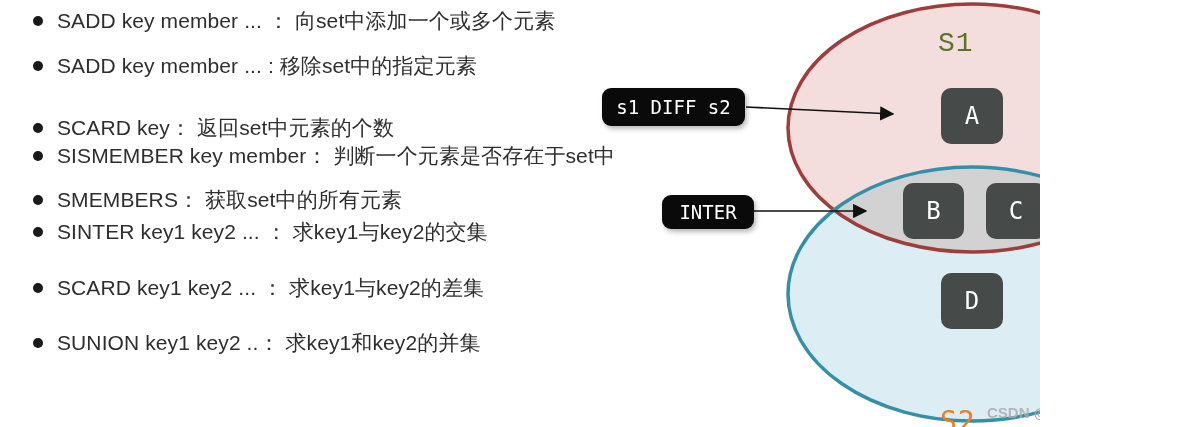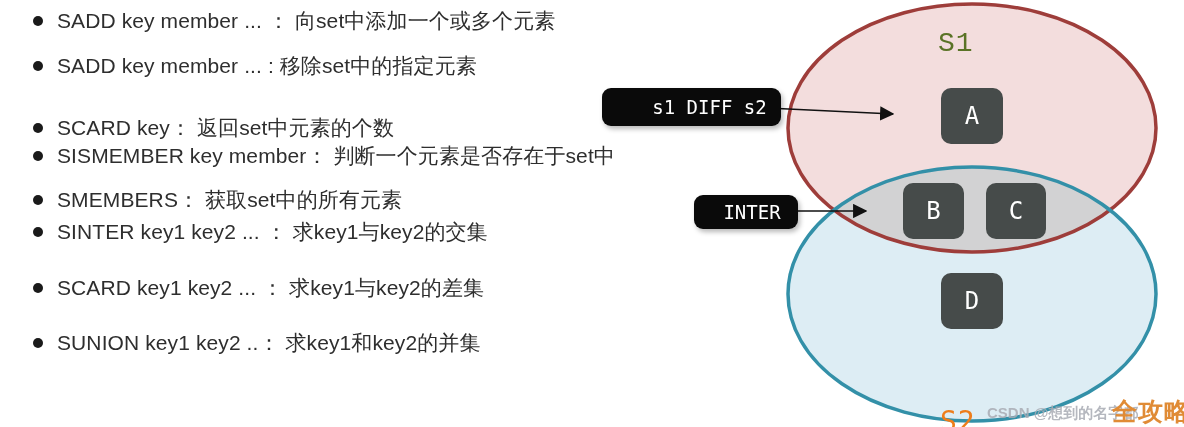--- a/index.html
+++ b/index.html
@@ -7,21 +7,21 @@
     --s1-fill:#f3dddd; --s1-stroke:#9e3d3a;
     --s2-fill:#ddedf4; --s2-stroke:#3390a8;
     --inter-fill:#d2d2d3;
     --box-fill:#464b4a; --box-text:#ffffff;
     --callout-bg:#0a0a0a; --callout-text:#ffffff;
     --s1-label:#5a7326; --s2-label:#ee7d1a;
     --arrow:#111111; --wm-gray:#a9acb4; --wm-orange:#e08b35;
   }
   html,body{margin:0;padding:0;background:#fff;}
   .canvas{
-    position:relative; width:1184px; height:427px; overflow:hidden;
+    position:relative; width:1040px; height:427px; overflow:hidden;
     background:#ffffff;
     font-family:"Liberation Sans","DejaVu Sans",sans-serif;
   }
   .cmd-list{list-style:none;margin:0;padding:0;}
   .cmd-item{
     position:absolute; left:33px; height:28px;
     display:flex; align-items:center; gap:14px; white-space:nowrap;
   }
   .bullet{
     width:10px; height:10px; border-radius:50%;
@@ -43,22 +43,22 @@
     font-size:28px; letter-spacing:1px;
   }
   .s1-label{left:938px; top:28px; color:var(--s1-label);font-family:Liberation Mono, monospace;}
   .s2-label{left:940px; top:357px; color:var(--s2-label);margin-top:48px;}
   .callout{
     position:absolute; background:var(--callout-bg); color:var(--callout-text);
     border-radius:9px; display:flex; align-items:center; justify-content:center;
     font-family:"DejaVu Sans Mono","Liberation Mono",monospace; font-size:19px;
     box-shadow:2px 3px 5px rgba(0,0,0,.28);
   }
-  .callout-diff{left:602px; top:88px; width:143px; height:38px;padding-left:36px;}
-  .callout-inter{left:694px; top:195px; width:92px; height:34px;padding-left:12px;}
+  .callout-diff{left:602px; top:88px; width:143px; height:38px;}
+  .callout-inter{left:662px; top:195px; width:92px; height:34px;}
   .watermark-gray{
     position:absolute; left:987px; top:404px; font-size:15px;
     color:var(--wm-gray); opacity:.85; white-space:nowrap;font-weight:bold;
   }
   .watermark-orange{
     position:absolute; left:1112px; top:395px; font-size:25px; font-weight:700;
     color:var(--wm-orange); white-space:nowrap; letter-spacing:1px;
   }
 </style>
 </head>

